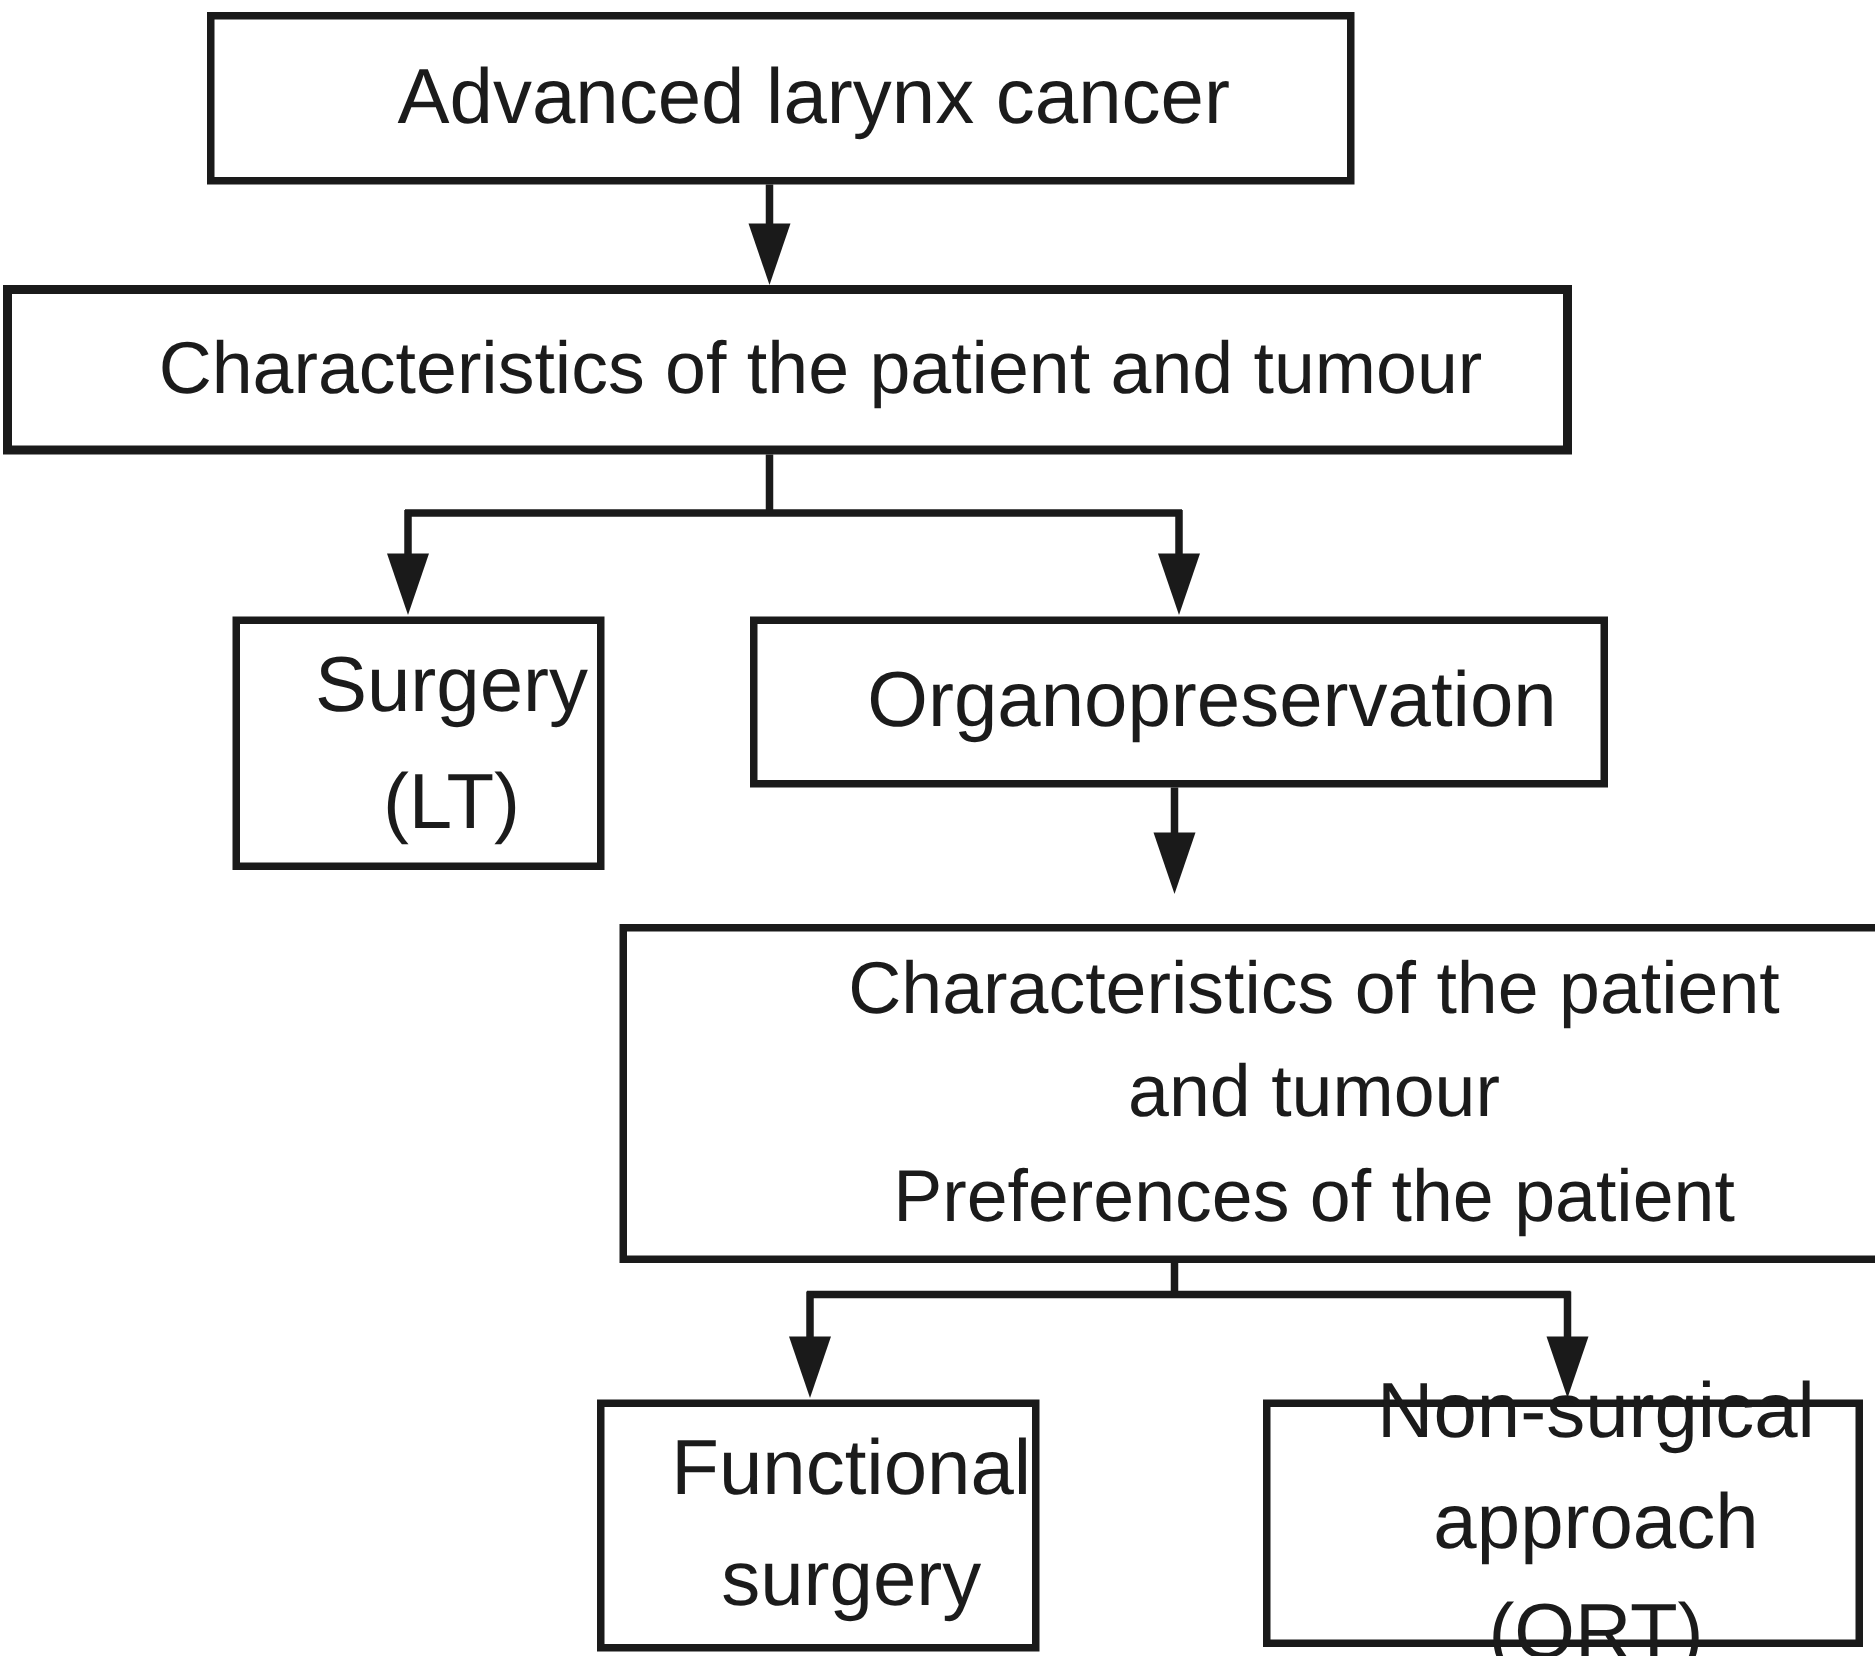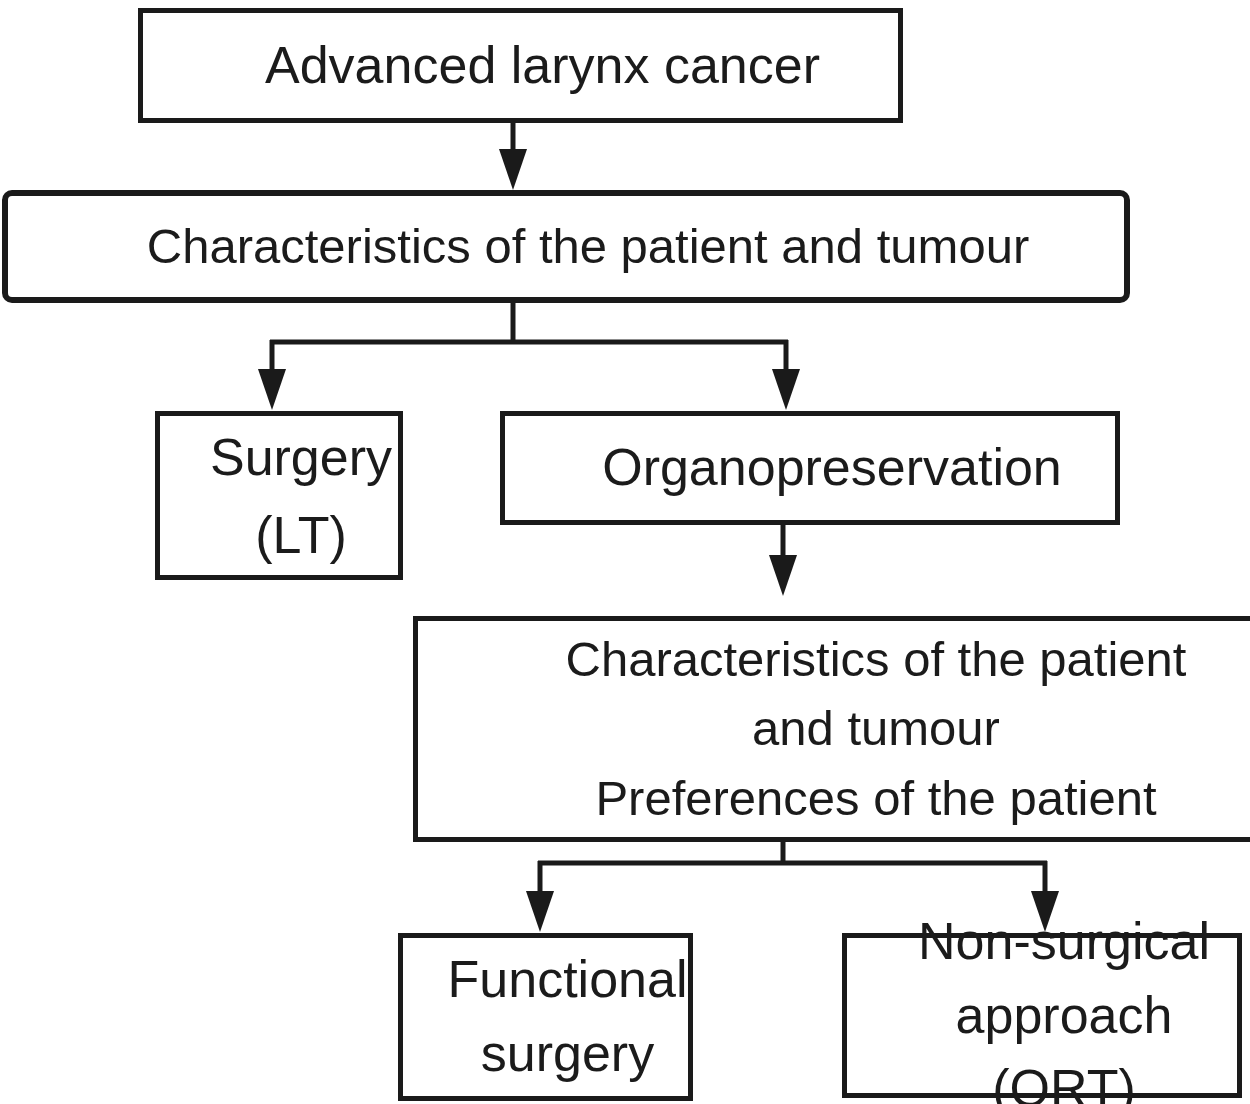--- a/index.html
+++ b/index.html
@@ -36,23 +36,23 @@
     white-space: pre-line;
     letter-spacing: 0px;
   }
   .node .label {
     display: block;
     width: 100%;
     white-space: pre-line;
     padding-left: 44px;
   }
   .box-a { left: 138px; top: 8px;   width: 765px;  height: 115px; font-size: 52px; }
-  .box-b { left: 2px;   top: 190px; width: 1128px; height: 113px; font-size: 49px; border-width: 6px; border-radius: 10px; }
+  .box-b { left: 2px;   top: 190px; width: 1046px; height: 113px; font-size: 49px; border-width: 6px; }
   .box-c { left: 155px; top: 411px; width: 248px;  height: 169px; font-size: 52px; line-height: 1.5; }
-  .box-d { left: 500px; top: 411px; width: 620px;  height: 114px; font-size: 52px; }
+  .box-d { left: 500px; top: 411px; width: 572px;  height: 114px; font-size: 52px; }
   .box-e { left: 413px; top: 597px; width: 882px;  height: 226px; font-size: 49px; line-height: 1.42; margin-top: 19px; }
   .box-f { left: 398px; top: 933px; width: 295px;  height: 168px; font-size: 52px; line-height: 1.42; }
   .box-g { left: 842px; top: 933px; width: 400px;  height: 165px; font-size: 52px; line-height: 1.42; }
 </style>
 </head>
 <body>
 
 <div class="canvas">
 
   <svg class="connectors" viewBox="0 0 1250 1104" xmlns="http://www.w3.org/2000/svg" stroke="#1a1a1a" fill="#1a1a1a" stroke-width="5">

